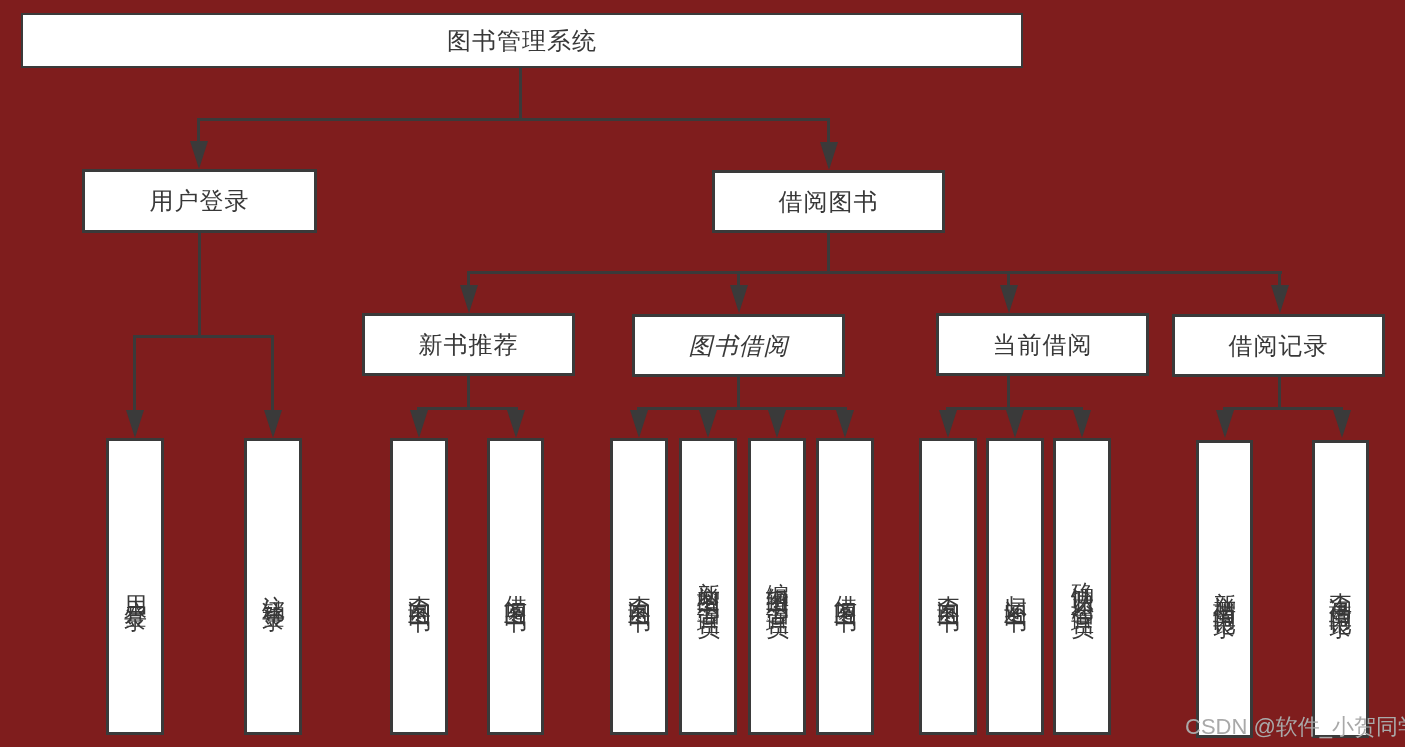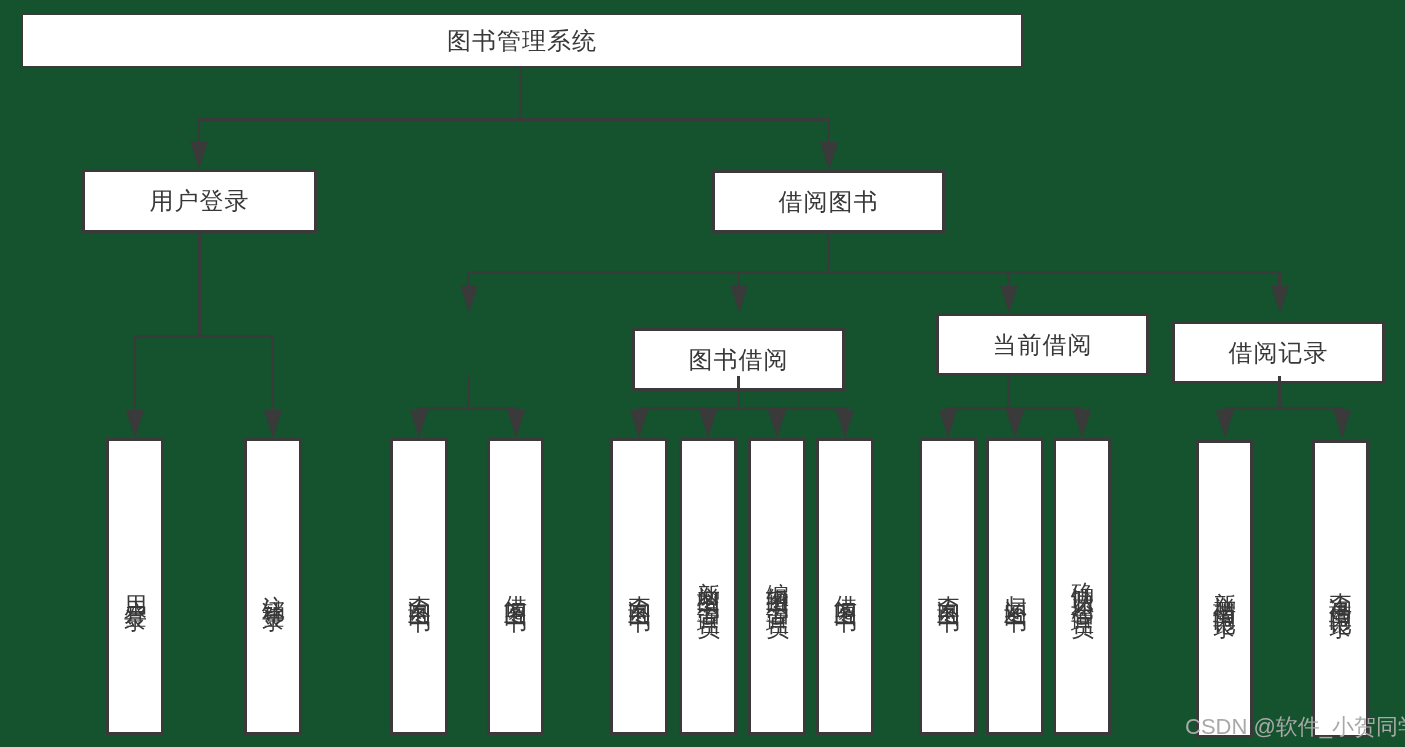--- a/index.html
+++ b/index.html
@@ -1,17 +1,17 @@
 <!DOCTYPE html>
 <html><head>
 <meta charset="utf-8">
 <style>
   html,body{margin:0;padding:0;background:#ffffff;}
   .stage{
-    position:relative;width:1405px;height:747px;background:#14532d;
+    position:relative;width:1405px;height:747px;background:#7f1d1d;
     font-family:"Liberation Sans","DejaVu Sans",sans-serif;overflow:hidden;
   }
   .box{
     position:absolute;box-sizing:border-box;border:3px solid #3a3a3a;background:#ffffff;
     display:flex;align-items:center;justify-content:center;
     font-size:24px;color:#383838;letter-spacing:1px;white-space:nowrap;
   }
   .vbox{
     position:absolute;box-sizing:border-box;border:3px solid #3a3a3a;background:#ffffff;
     writing-mode:vertical-rl;text-orientation:mixed;
@@ -58,23 +58,24 @@
   <div class="hline" style="left:467px;top:271px;width:815px;"></div>
   <div class="vline" style="left:467px;top:271px;height:16px;"></div>
   <div class="arrow" style="left:459.5px;top:285px;"></div>
   <div class="vline" style="left:737px;top:271px;height:16px;"></div>
   <div class="arrow" style="left:729.5px;top:285px;"></div>
   <div class="vline" style="left:1007px;top:271px;height:16px;"></div>
   <div class="arrow" style="left:999.5px;top:285px;"></div>
   <div class="vline" style="left:1278px;top:271px;height:16px;"></div>
   <div class="arrow" style="left:1270.5px;top:285px;"></div>
 
-  <div class="box" style="left:632px;top:328px;width:213px;height:63px;">图书借阅</div>
+  <div class="box" style="left:362px;top:313px;width:213px;height:63px;">新书推荐</div>
+  <div class="box" style="left:632px;top:314px;width:213px;height:63px;font-style:italic;">图书借阅</div>
   <div class="box" style="left:902px;top:313px;width:213px;height:63px;margin-left:34px;">当前借阅</div>
-  <div class="box" style="left:1172px;top:321px;width:213px;height:63px;">借阅记录</div>
+  <div class="box" style="left:1172px;top:314px;width:213px;height:63px;">借阅记录</div>
 
   <div class="vline" style="left:467px;top:376px;height:34px;"></div>
   <div class="hline" style="left:417px;top:407px;width:101px;"></div>
   <div class="vline" style="left:417px;top:407px;height:8px;"></div>
   <div class="arrow" style="left:409.5px;top:410px;"></div>
   <div class="vline" style="left:514px;top:407px;height:8px;"></div>
   <div class="arrow" style="left:506.5px;top:410px;"></div>
 
   <div class="vline" style="left:737px;top:376px;height:34px;"></div>
   <div class="hline" style="left:637px;top:407px;width:210px;"></div>

